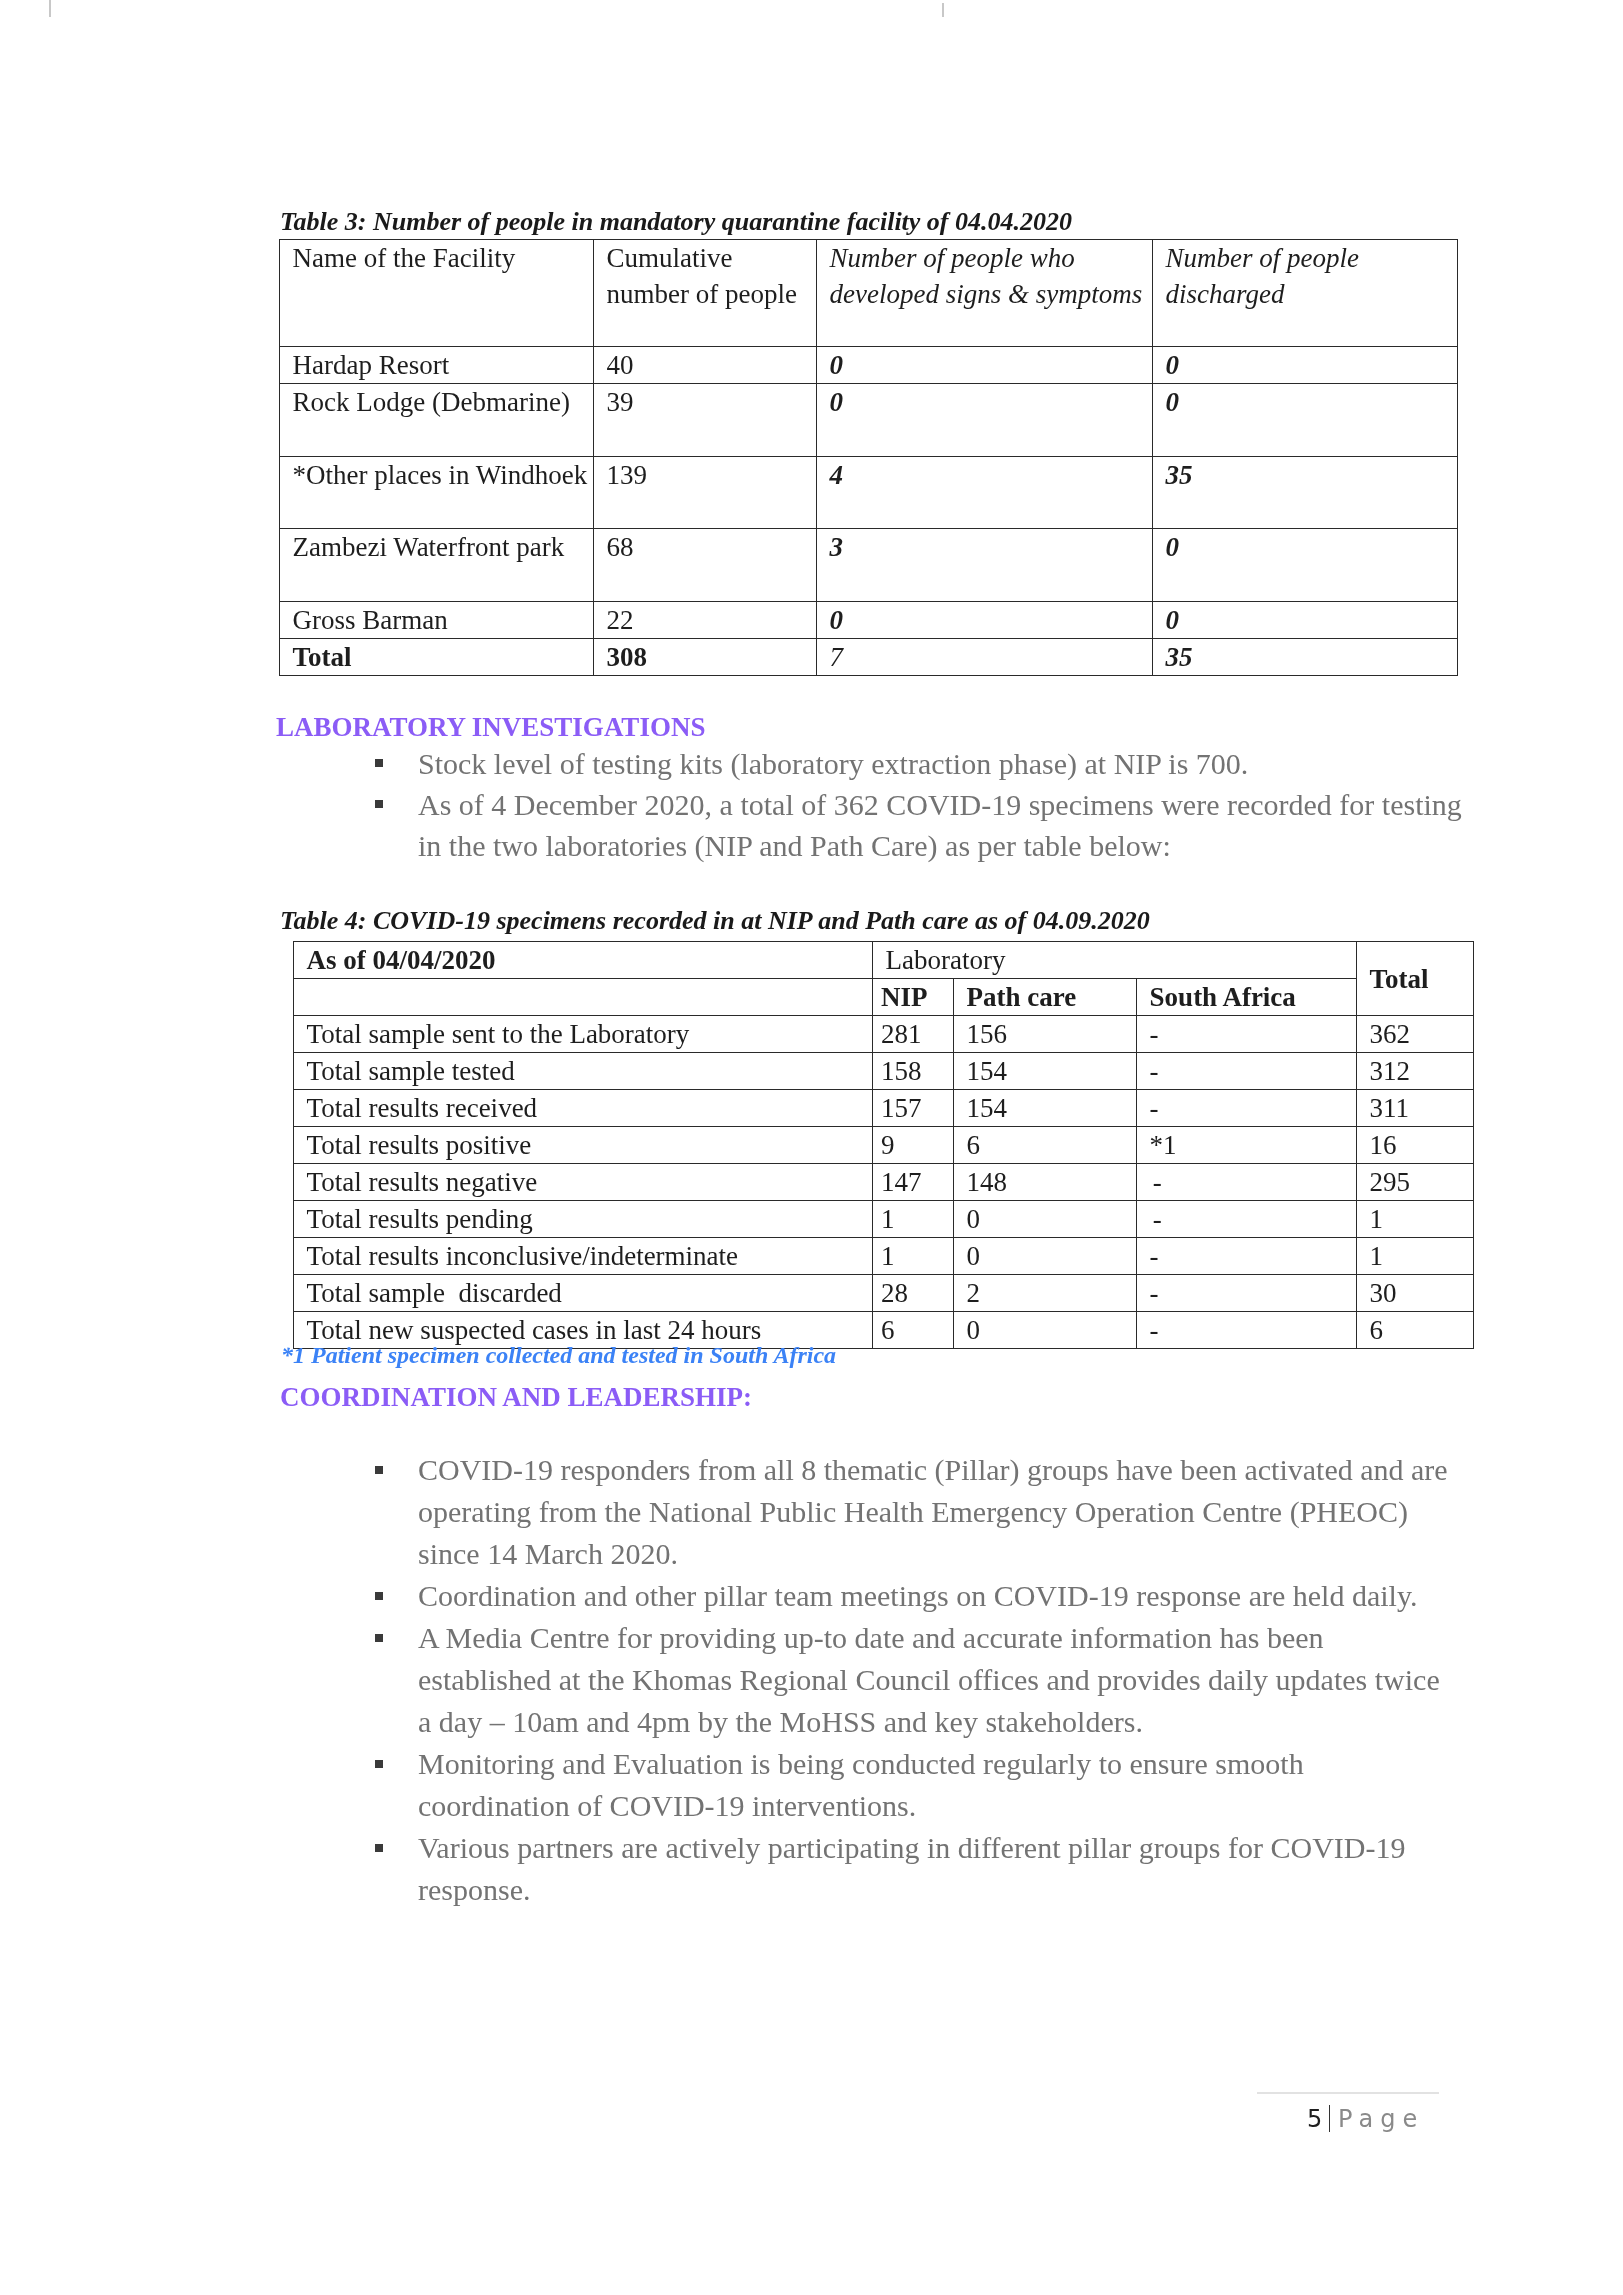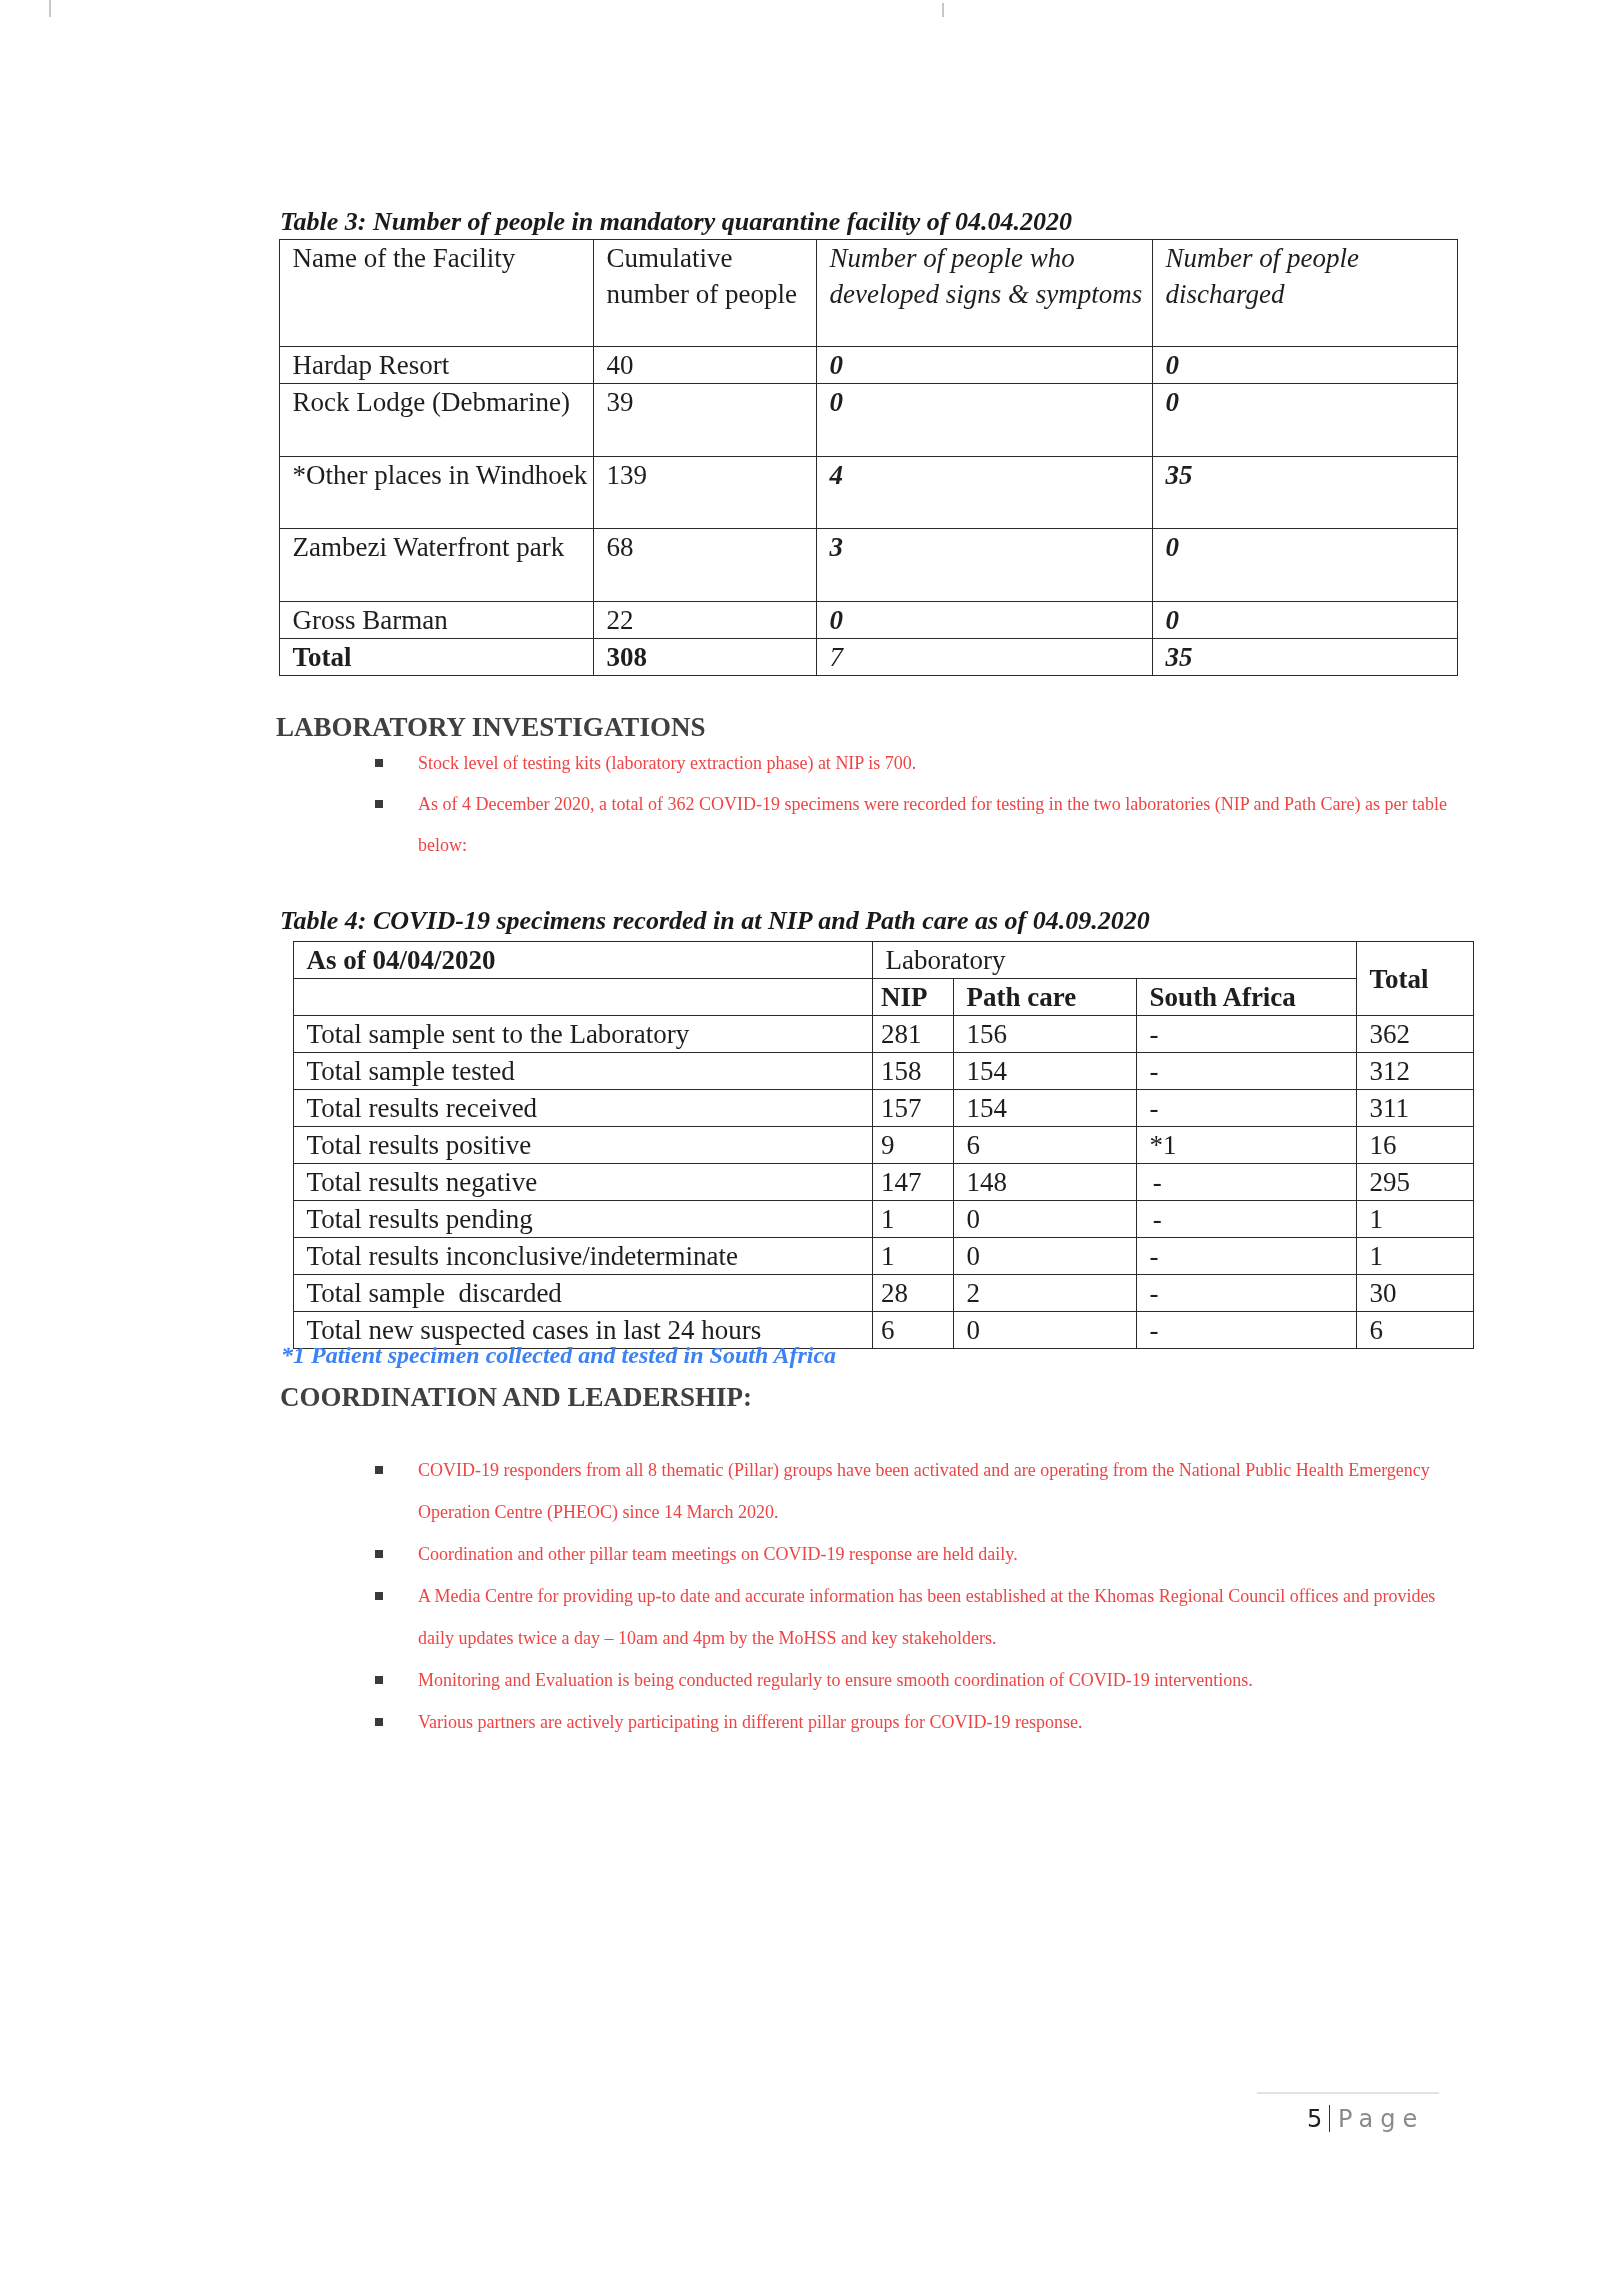--- a/index.html
+++ b/index.html
@@ -22,25 +22,25 @@
   .t3 th.it { font-style: italic; }
   .t3 td.it { font-style: italic; font-weight: bold; }
   .t3 tr.total td { font-weight: bold; }
   .t3 tr.total td.it { font-weight: normal; }
   .t3 tr.total td.it.b { font-weight: bold; }
   .t4 td { line-height: 35px; padding-left: 11px; }
   .t4 .bold { font-weight: bold; }
   .t4 .mid { vertical-align: middle; }
   .heading {
     position: absolute; font-weight: bold; font-size: 27px; line-height: 31px;
-    white-space: nowrap; color: #404040;
+    white-space: nowrap; color: #8b5cf6;
   }
   .bullets { position: absolute; margin: 0; padding: 0; list-style: none; }
   .bullets li {
-    position: relative; padding-left: 43px; font-size: 18px; color: #ef4444;
+    position: relative; padding-left: 43px; font-size: 30px; color: #737373;
   }
   .bullets li .sq {
     position: absolute; left: 0; width: 7.9px; height: 8.6px; background: #3a3a3a;
   }
   .lab li { line-height: 41px; width: 1052px; }
   .lab li .sq { top: 15.7px; }
   .coord li { line-height: 42px; width: 1041px; margin-bottom: 0; }
   .coord li .sq { top: 16.5px; }
   .footnote {
     position: absolute; font-style: italic; font-weight: bold; font-size: 24px;

